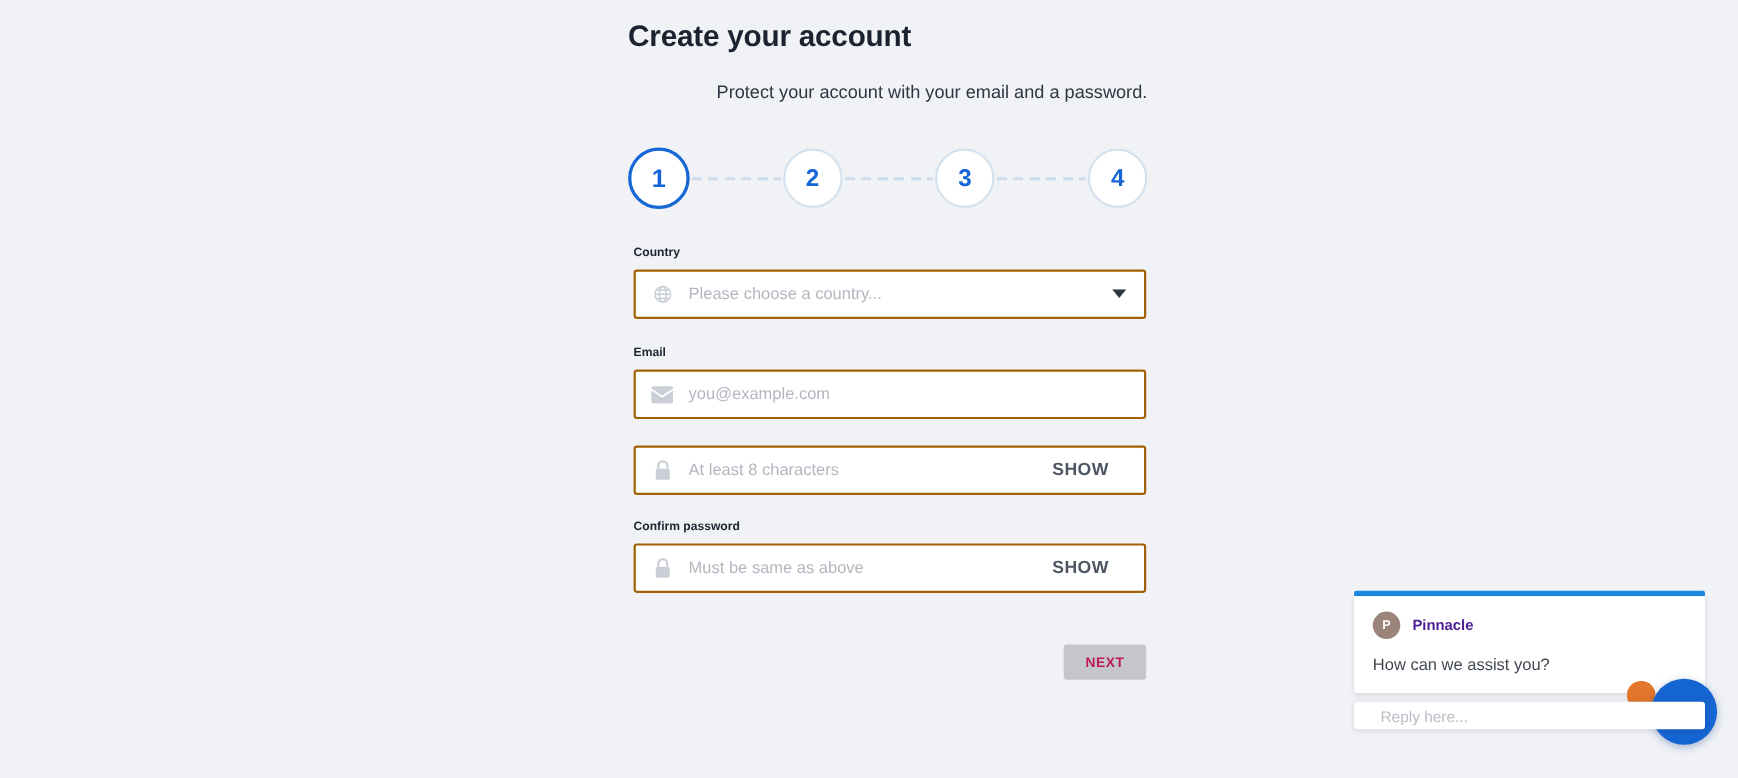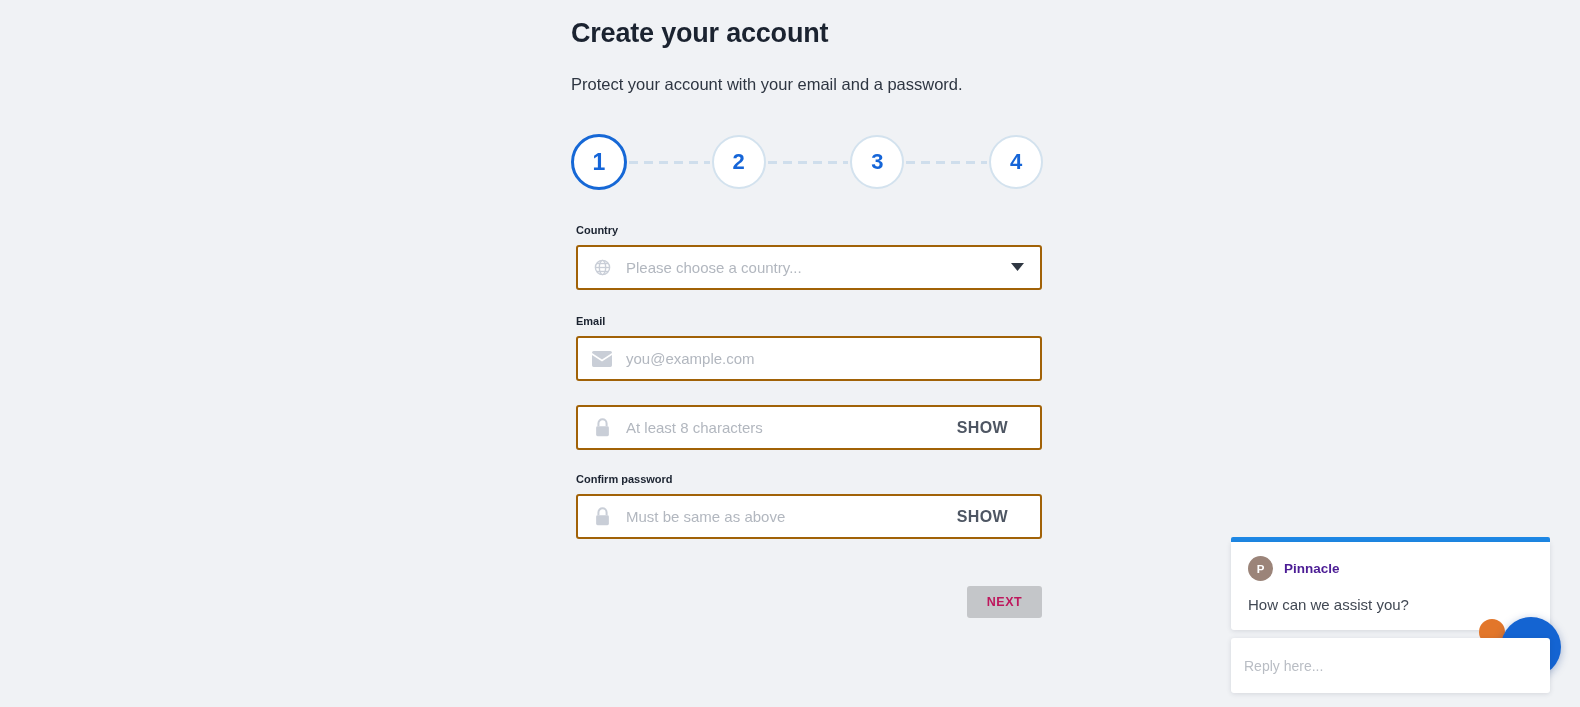--- a/index.html
+++ b/index.html
@@ -31,20 +31,21 @@
     letter-spacing: -0.2px;
     margin-top: 16px;
     line-height: 1.3;
   }
 
   .page-subtitle {
     font-size: 16.5px;
     color: #2e3642;
     margin-top: 24px;
     font-weight: 400;
+    text-align: right;
   }
 
   
   .stepper {
     display: flex;
     align-items: center;
     margin-top: 40px;
     padding-left: 0px;
     width: 472px;
   }
@@ -225,25 +226,25 @@
 
   .chat-msg {
     margin-top: 15px;
     font-size: 15px;
     color: #414853;
   }
 
   .chat-reply {
     margin-top: 8px;
     background: #ffffff;
-    height: 55px;
+    height: 25px;
     border-radius: 3px;
     display: flex;
     align-items: center;
-    padding-left: 13px;
+    padding-left: 24px;
     box-shadow: 0 1px 5px rgba(30,40,60,0.13);
     position: relative;
     z-index: 3;
   }
 
   .chat-reply-input {
     border: none;
     outline: none;
     background: transparent;
     font-size: 14px;

